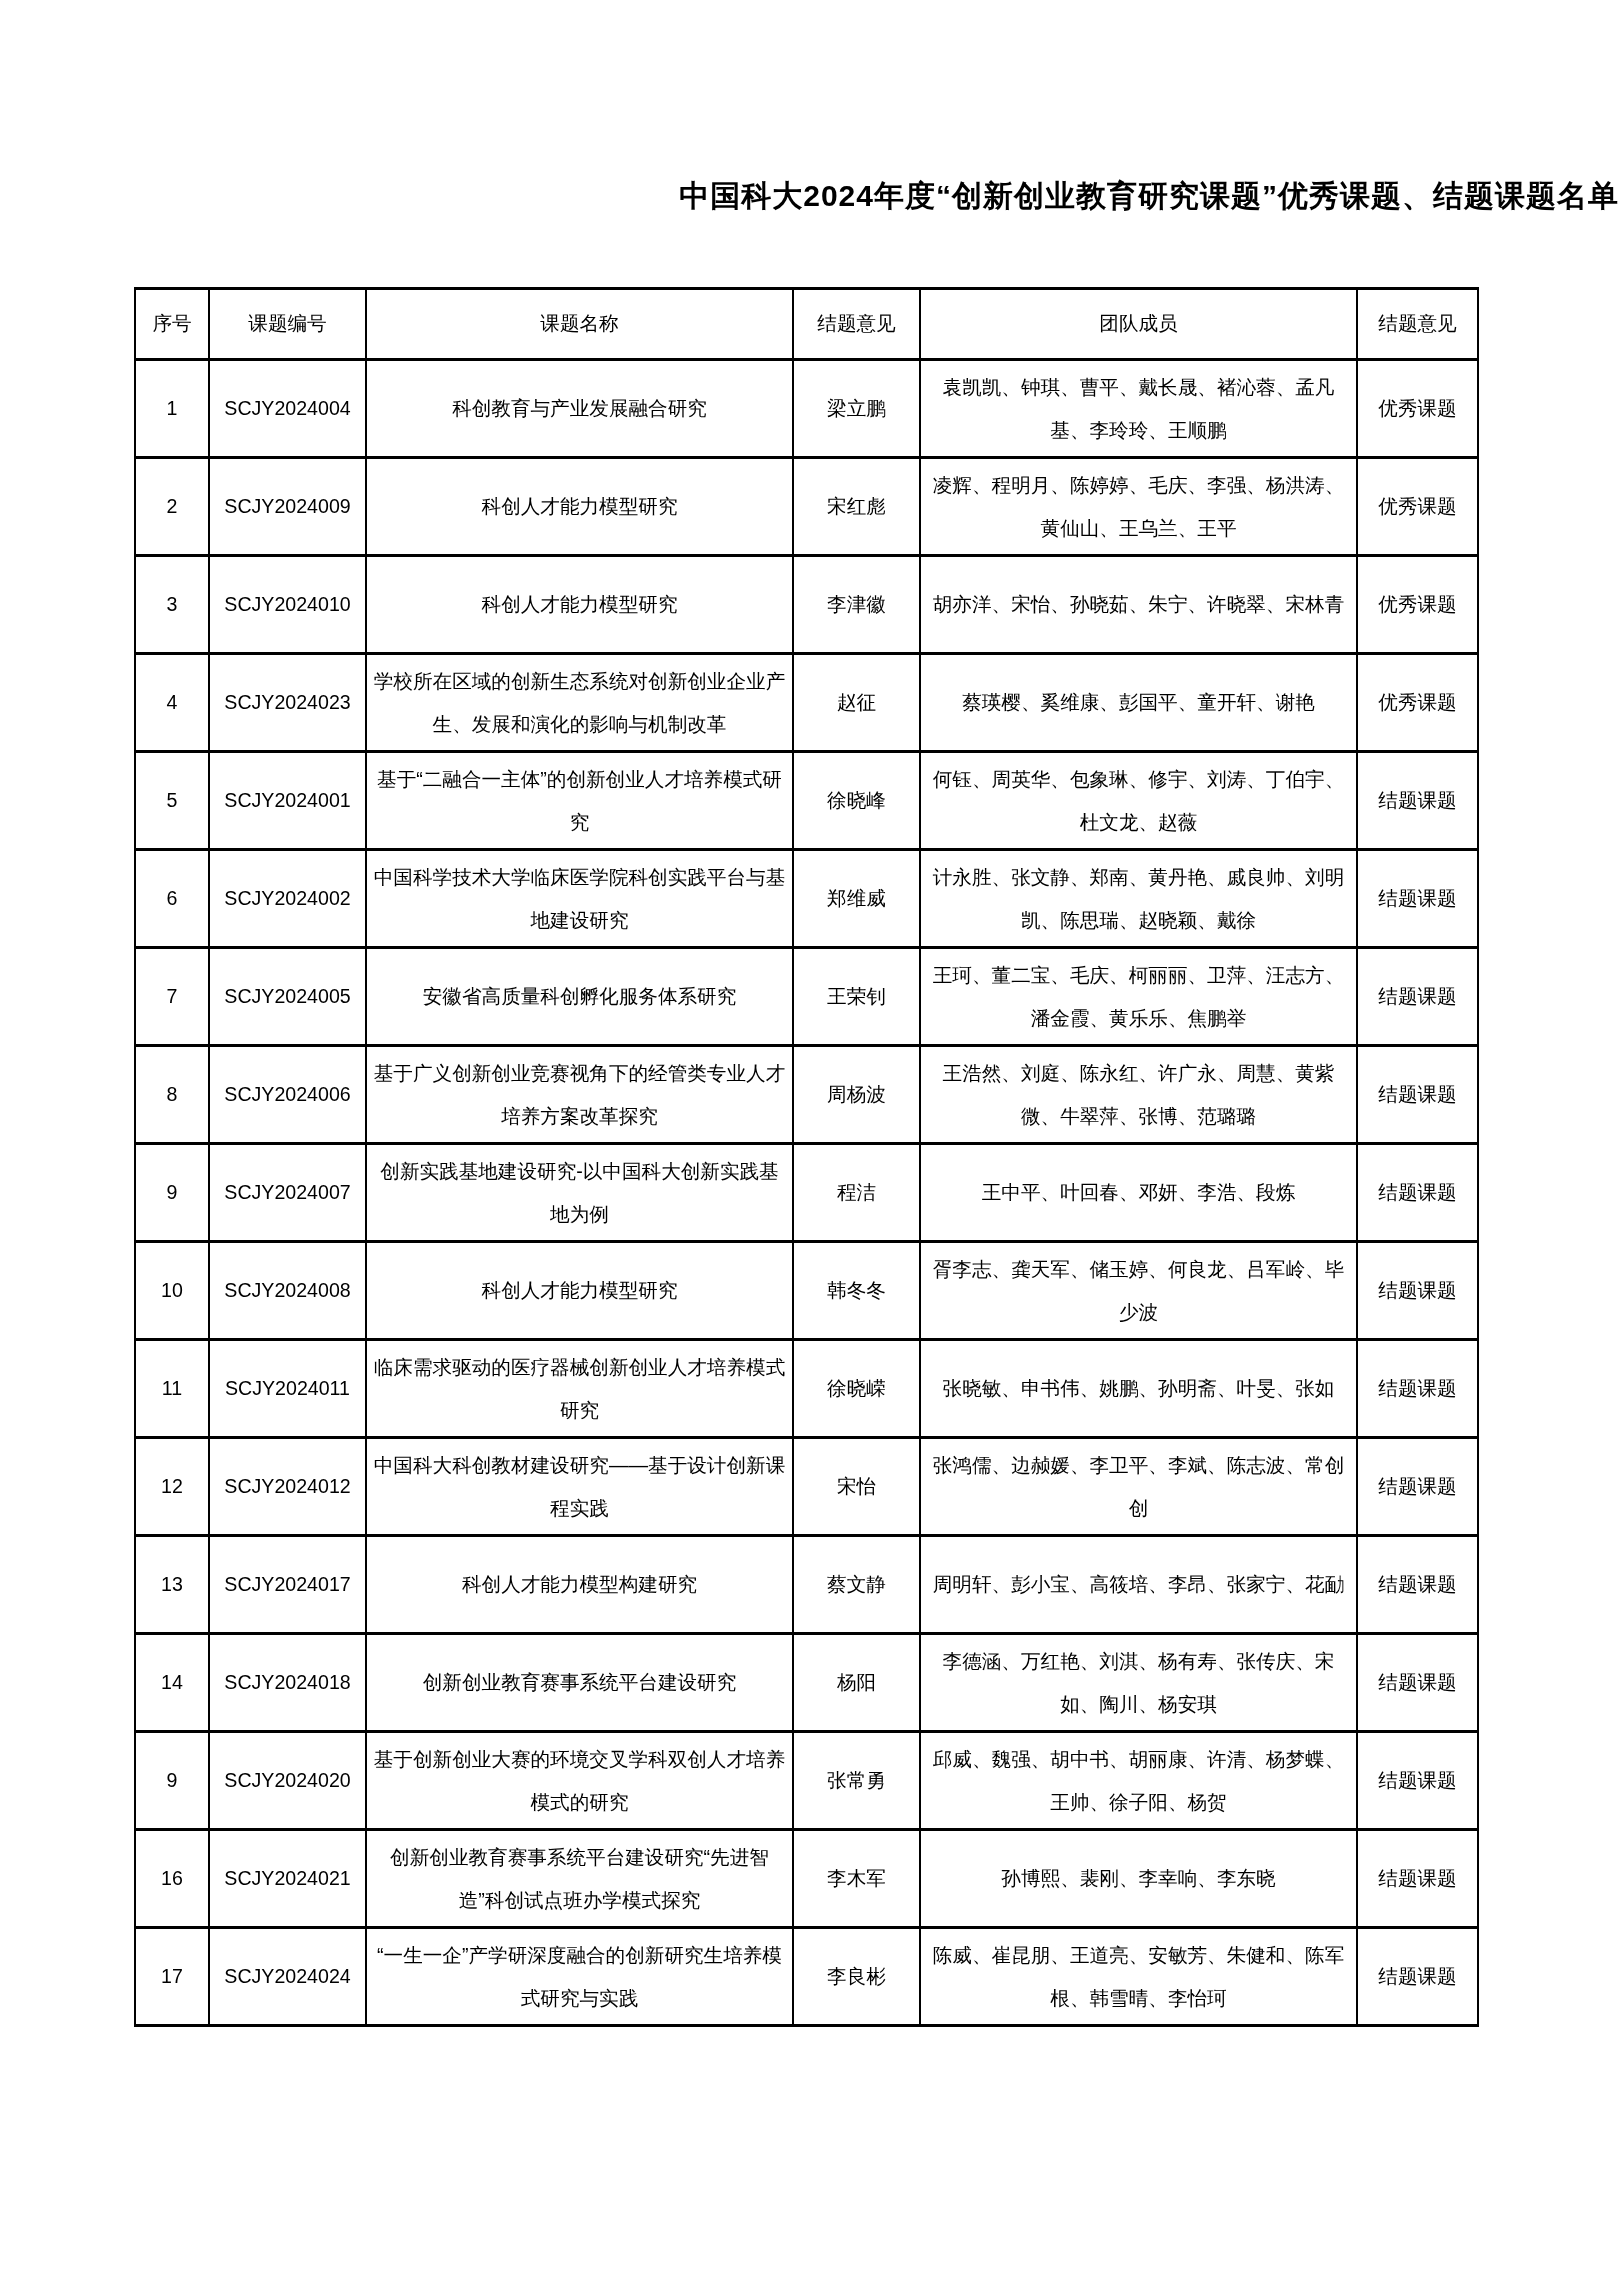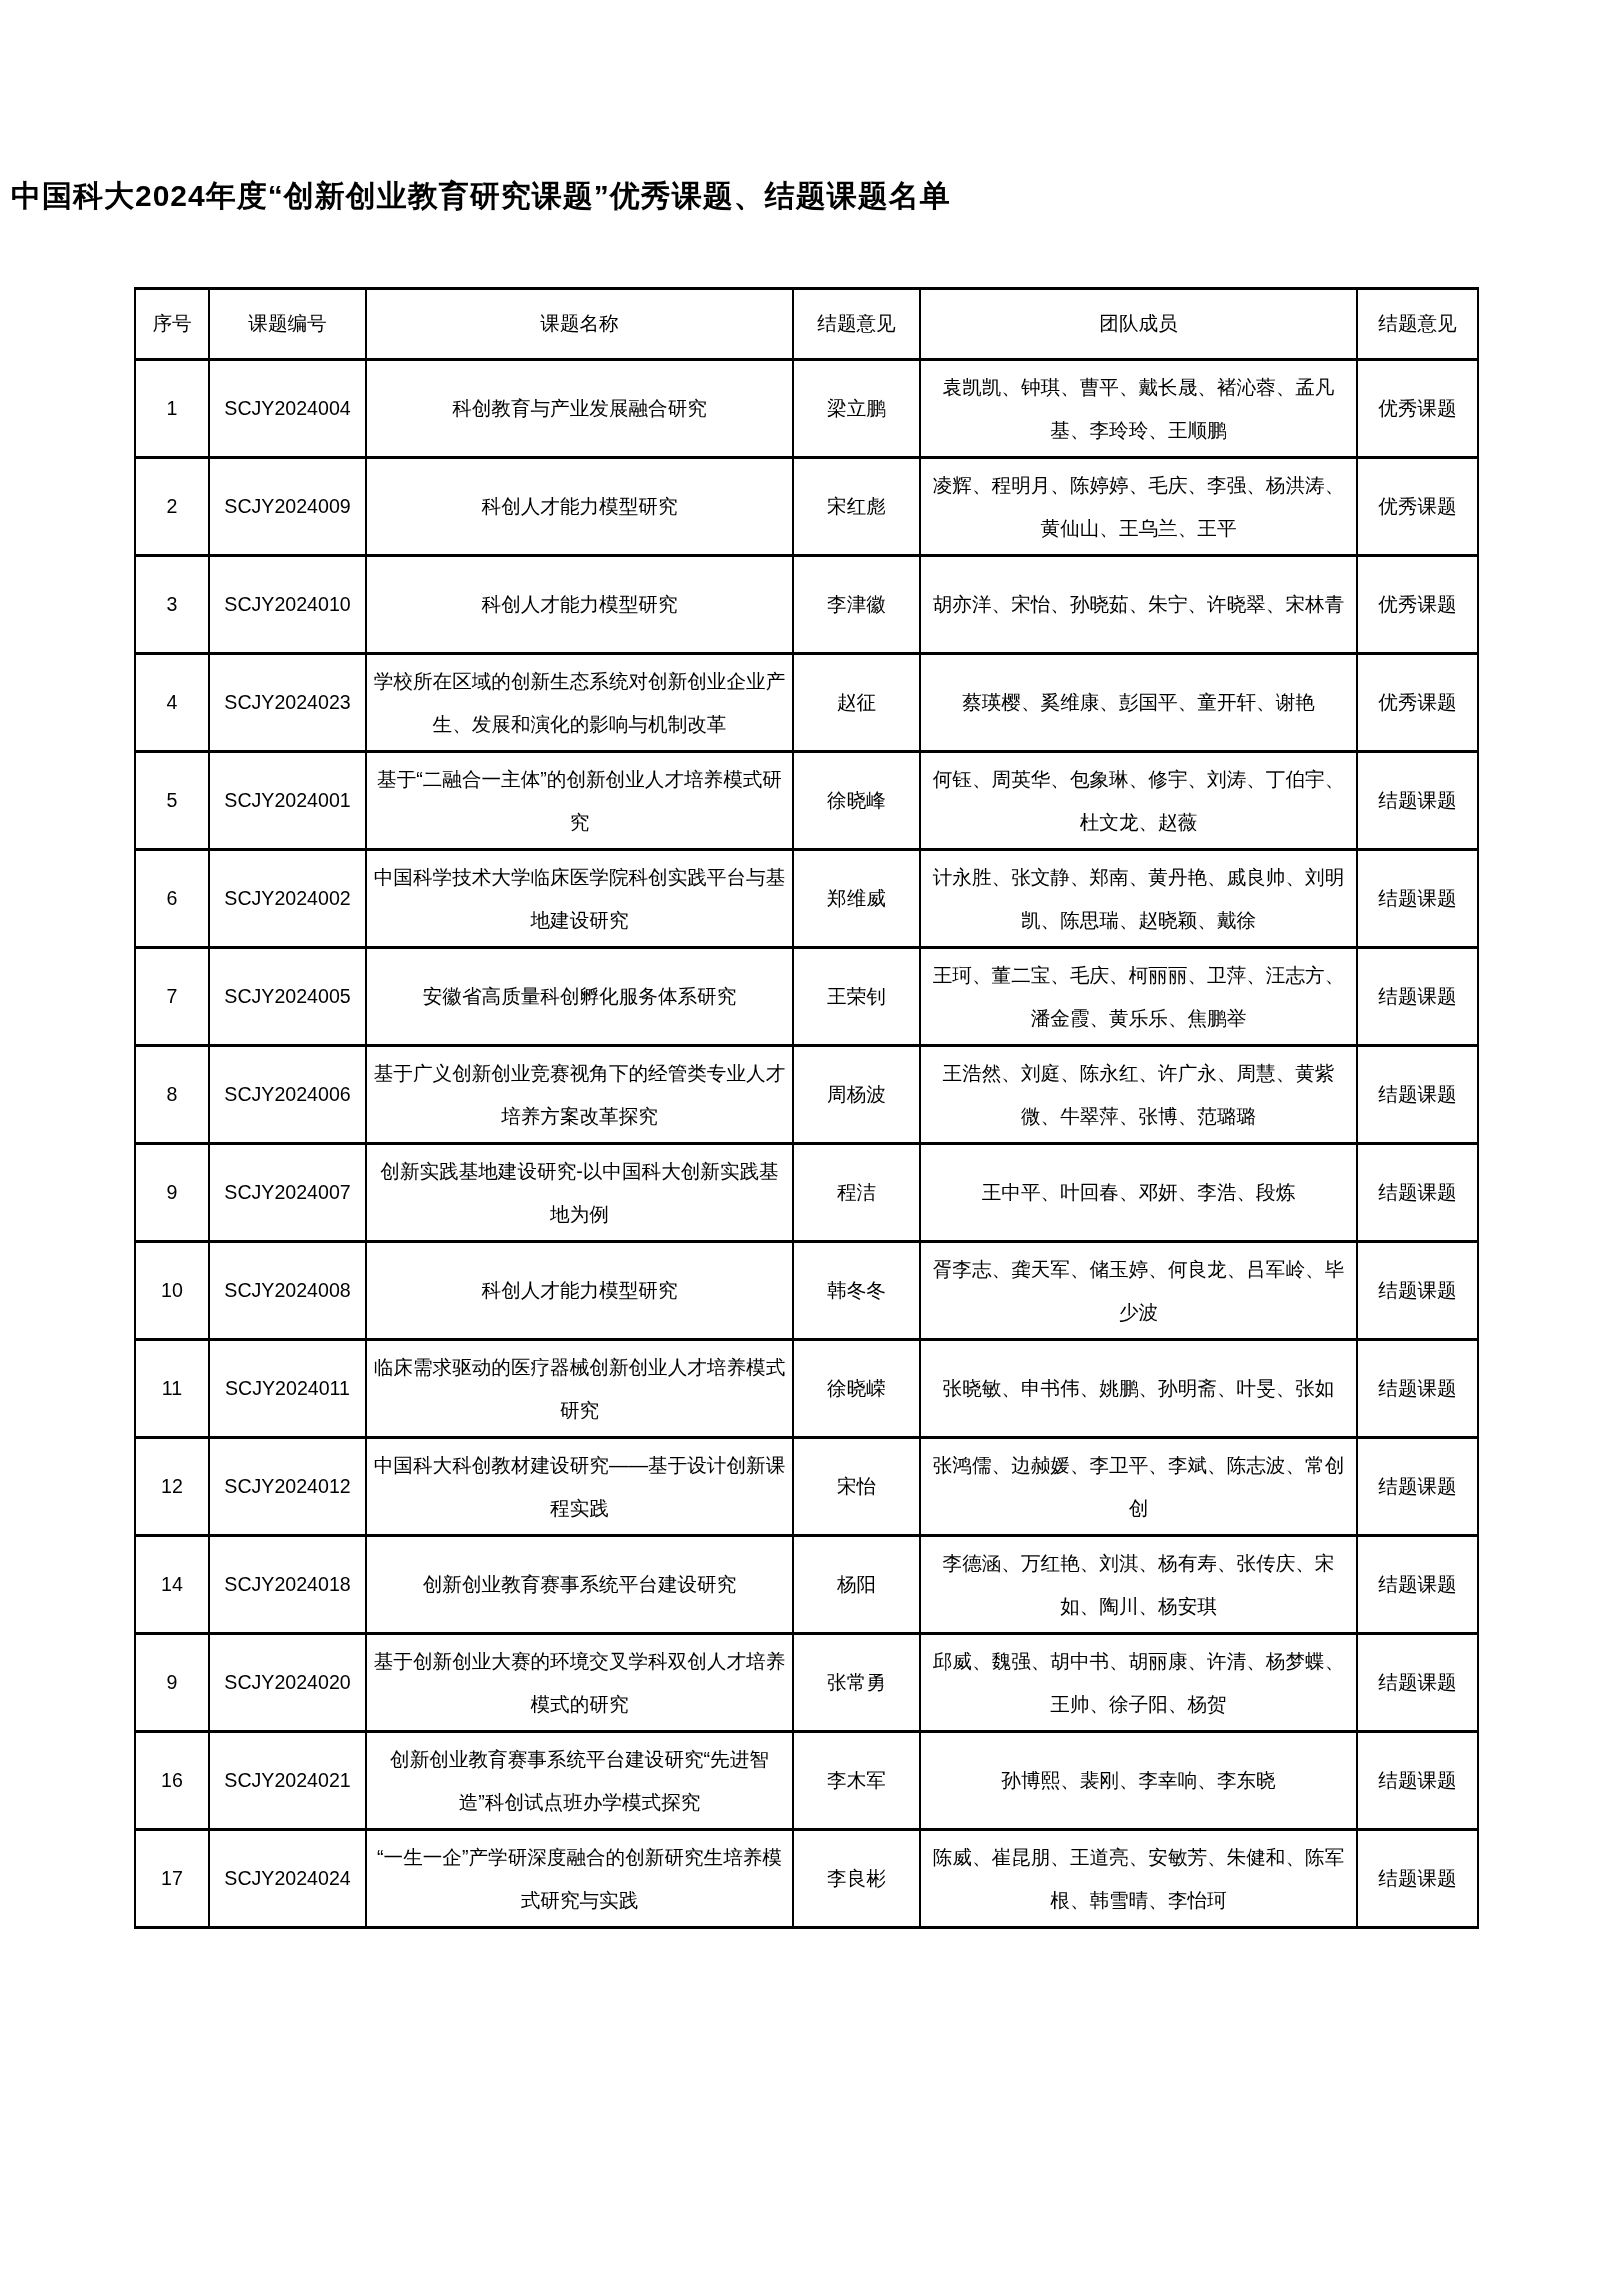--- a/index.html
+++ b/index.html
@@ -10,22 +10,21 @@
   }
   .page {
     position: relative;
     width: 1619px;
     height: 2292px;
     background: #ffffff;
     overflow: hidden;
   }
   .doc-header {
     padding-top: 178px;
-    text-align: left;
-    padding-left: 11px;
+    text-align: right;
   }
   .doc-title {
     font-size: 30px;
     font-weight: bold;
     letter-spacing: 1px;
     line-height: 1.2;
   }
   .doc-subtitle {
     margin-top: 13.7px;
     font-size: 23.5px;
@@ -194,20 +193,28 @@
         </tr>
         <tr>
           <td>12</td>
           <td class="col-id">SCJY2024012</td>
           <td>中国科大科创教材建设研究——基于设计创新课程实践</td>
           <td>宋怡</td>
           <td>张鸿儒、边赪媛、李卫平、李斌、陈志波、常创创</td>
           <td>结题课题</td>
         </tr>
         <tr>
+          <td>13</td>
+          <td class="col-id">SCJY2024017</td>
+          <td>科创人才能力模型构建研究</td>
+          <td>蔡文静</td>
+          <td>周明轩、彭小宝、高筱培、李昂、张家宁、花勔</td>
+          <td>结题课题</td>
+        </tr>
+        <tr>
           <td>14</td>
           <td class="col-id">SCJY2024018</td>
           <td>创新创业教育赛事系统平台建设研究</td>
           <td>杨阳</td>
           <td>李德涵、万红艳、刘淇、杨有寿、张传庆、宋如、陶川、杨安琪</td>
           <td>结题课题</td>
         </tr>
         <tr>
           <td>9</td>
           <td class="col-id">SCJY2024020</td>

